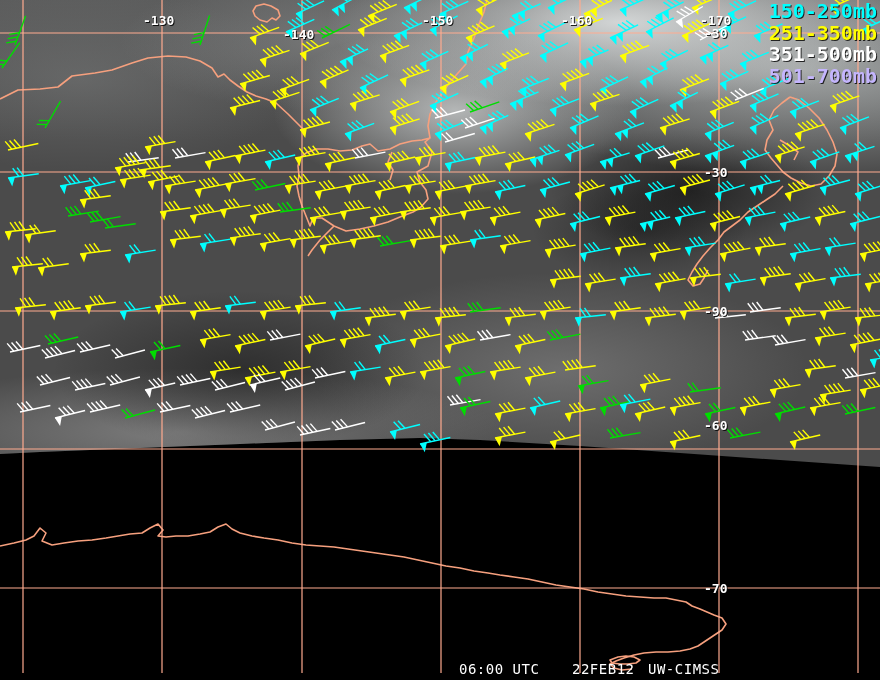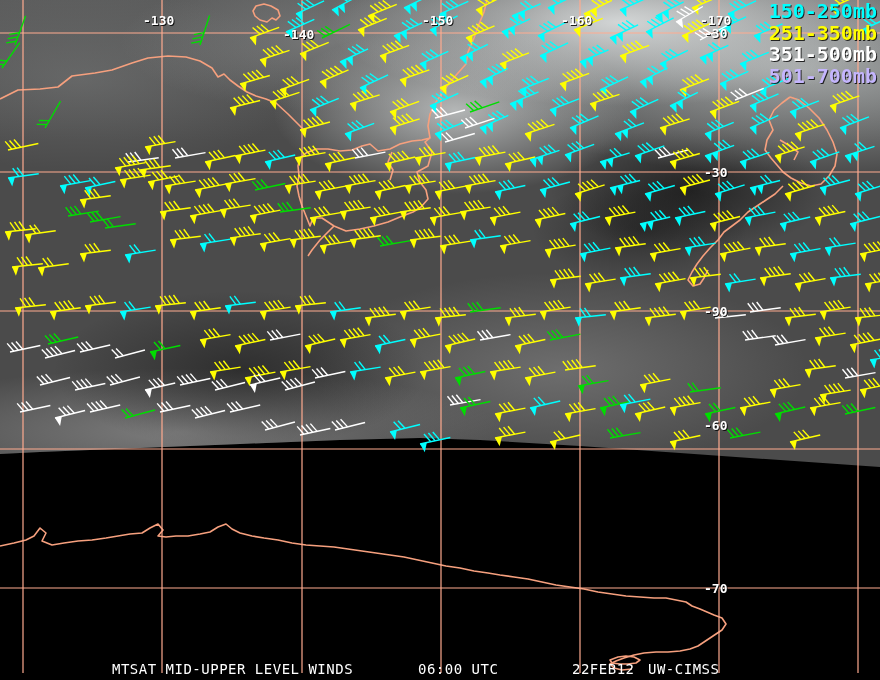--- a/index.html
+++ b/index.html
@@ -24,21 +24,21 @@
   }
   #overlay{position:absolute;left:0;top:0;width:880px;height:680px;}
   .maplabel{position:absolute;color:#fff;font-size:13px;font-weight:bold;
             text-shadow:1px 1px 0 rgba(0,0,0,0.85);white-space:nowrap;}
   #legend{position:absolute;top:1px;right:3px;text-align:center;}
   .legend-line{font-size:20px;font-weight:bold;line-height:21.5px;letter-spacing:0px;
                text-shadow:1px 1px 0 rgba(0,0,0,0.8);}
   #caption{position:absolute;left:0;top:661px;width:880px;height:19px;color:#fff;
            font-size:14px;letter-spacing:0.5px;white-space:nowrap;}
   #caption span{position:absolute;top:0;}
-  #cap-title{left:112px;} #cap-time{left:418px;} #cap-date{left:572px;} #cap-credit{left:648px;}
+  #cap-title{left:112px;} #cap-time{left:459px;} #cap-date{left:572px;} #cap-credit{left:648px;}
 </style>
 </head>
 <body>
 
 <div id="stage">
   <div id="satellite"></div>
   <svg id="overlay" width="880" height="680" viewBox="0 0 880 680">
       <path d="M 0,99 L 18,90 40,89 58,87 72,76 95,73 112,70 132,63 148,58 168,56 186,57 200,61 212,68 218,77 224,74 230,80 238,86 247,92 256,96 266,99 276,103 288,114 298,124 305,131" fill="none" stroke="#f6a07e" stroke-width="1.6" stroke-linejoin="round"></path>
       <path d="M 256,6 L 253,11 255,16 260,20 267,22 272,18 276,20 280,16 278,10 271,6 264,4 256,6 Z" fill="none" stroke="#f6a07e" stroke-width="1.6" stroke-linejoin="round"></path>
       <path d="M 487,0 L 484,12 479,24 474,38 468,52 466,64 458,73 450,82 443,92 436,102 430,114 428,126 430,138 422,140 412,141 400,144 390,149 378,151 370,144 362,146 352,150 340,151 328,149 316,149 306,153 300,158 298,166 299,176 297,186 299,196 302,206 306,216 310,226 313,218 322,218 334,226 346,231 360,229 374,226 388,222 400,217 413,212 421,207 428,199 426,190 420,182 417,172 428,166 432,152 425,142 430,138" fill="none" stroke="#f6a07e" stroke-width="1.6" stroke-linejoin="round"></path>
@@ -2332,18 +2332,17 @@
       <div class="maplabel" style="left: 704px; top: 418px;">-60</div>
       <div class="maplabel" style="left: 704px; top: 581px;">-70</div>
     </div>
   <div id="legend">
     <div class="legend-line" style="color: rgb(0, 255, 255);">150-250mb</div>
     <div class="legend-line" style="color: rgb(255, 255, 0);">251-350mb</div>
     <div class="legend-line" style="color: #ffffff;">351-500mb</div>
     <div class="legend-line" style="color: #c4b5fd;">501-700mb</div>
   </div>
   <div id="caption">
-    <span id="cap-title">MTSAT MID-UPPER LEVEL WINDS</span>
     <span id="cap-time">06:00 UTC</span>
     <span id="cap-date">22FEB12</span>
     <span id="cap-credit">UW-CIMSS</span>
   </div>
 </div>
 
 </body></html>

